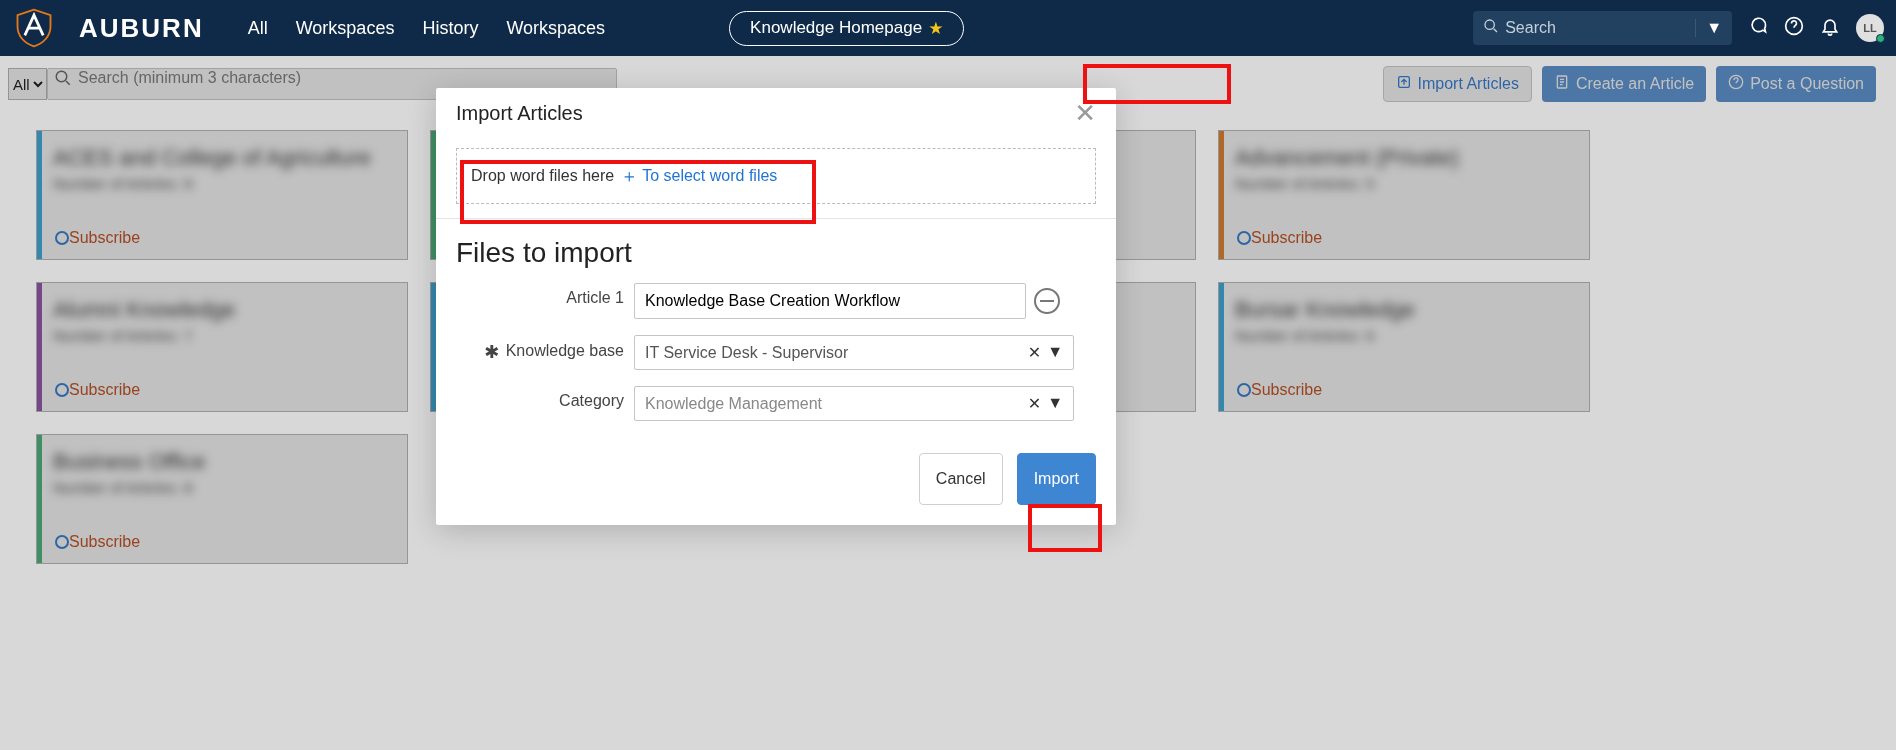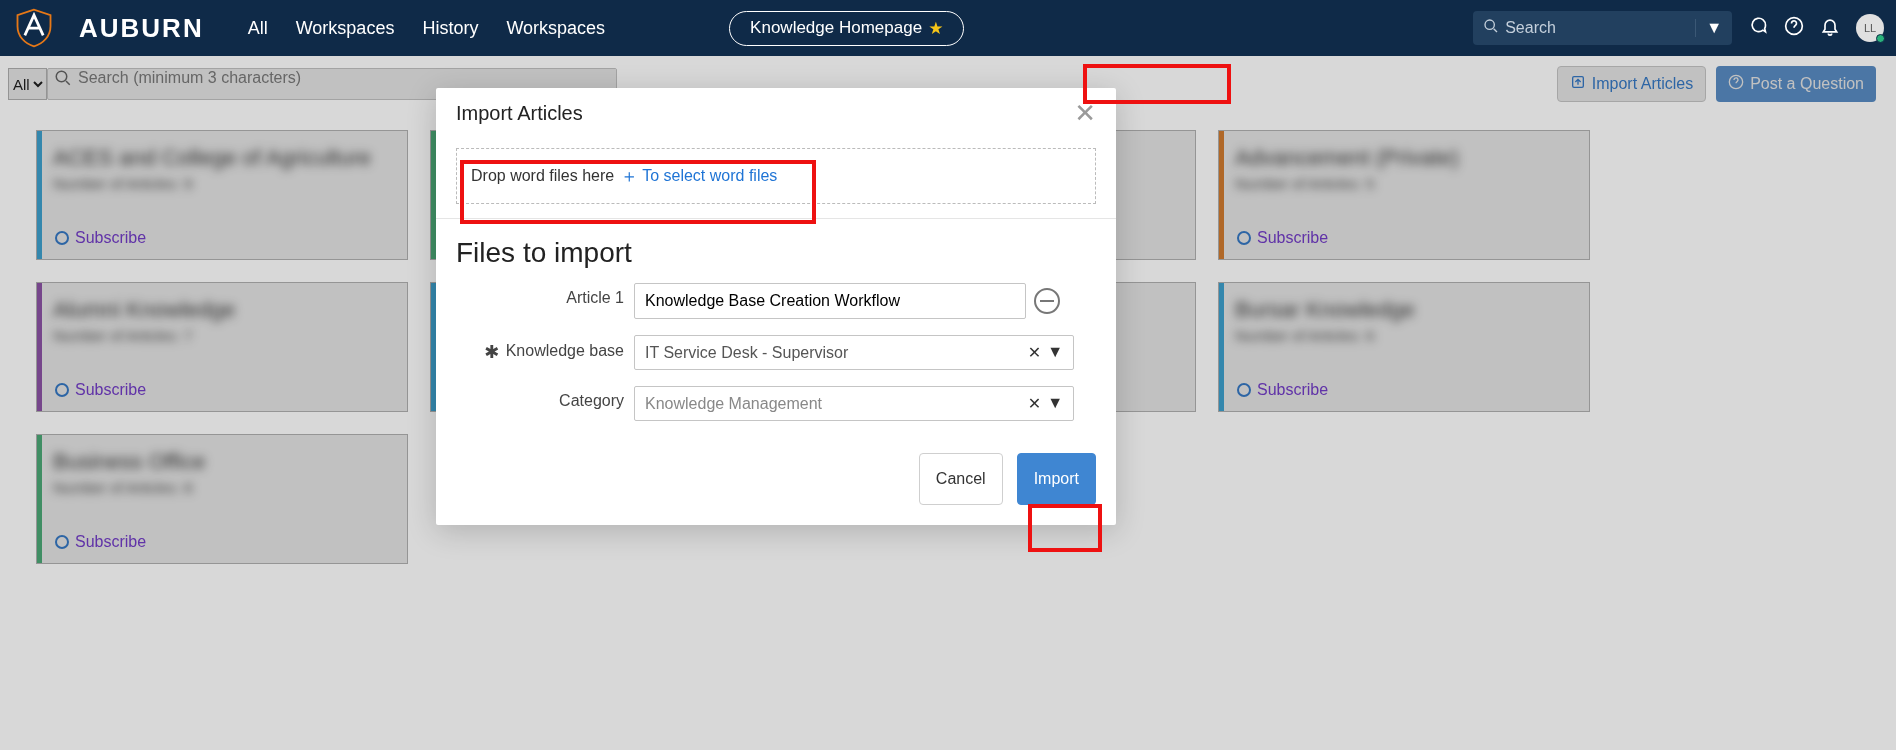--- a/index.html
+++ b/index.html
@@ -41,21 +41,21 @@
     background: transparent; border: none; outline: none; color: #fff;
     font-size: 16px;
   }
   .search-bar input::placeholder { color: #c5d0dc; }
   .search-bar .dd { border-left:1px solid #3b5875; padding: 0 10px; color: #fff; cursor:pointer; }
   .nav-icon { cursor:pointer; color:#fff; font-size:18px; }
   .avatar {
     width: 28px; height: 28px; border-radius: 50%;
     background:#e0e0e0; color:#555;
     display:flex; align-items:center; justify-content:center;
-    font-size:11px; position:relative; font-weight:400;
+    font-size:11px; position:relative; font-weight:700;
   }
   .avatar .dot { position:absolute; bottom:-1px; right:-1px; width:9px;height:9px;background:#2ab27b;border-radius:50%;border:1.5px solid #0f2a48;}
 
   
   .page {
     position:absolute; top:56px; left:0; right:0; bottom:0;
     filter: brightness(0.88);
     pointer-events:none;
   }
 
@@ -89,21 +89,21 @@
   .page-h1 { font-size: 30px; font-weight:400; margin-bottom: 22px; color:#222;}
   .card-grid { display:flex; flex-wrap:wrap; gap:22px;}
   .kb-card {
     width: 372px; height: 130px; border:1px solid #bdbdbd;
     padding: 14px 16px; position:relative; background:#fefefe;
   }
   .kb-card .stripe { position:absolute; top:0; left:0; bottom:0; width:5px; }
   .kb-card .title { font-size:22px; color:#222; filter: blur(5px); user-select:none;}
   .kb-card .sub { font-size:15px; color:#333; margin-top:4px; filter: blur(5px); user-select:none;}
   .kb-card .subscribe {
-    display:flex; align-items:center; gap:6px; color:#6d28d9;
+    display:flex; align-items:center; color:#c2410c;
     font-size:16px; position:absolute; bottom:12px; left:18px;
   }
   .kb-card .circ { width:14px;height:14px;border:2px solid #1f74d5;border-radius:50%;}
 
   
   .modal-backdrop {
     position:absolute; inset:0; top:56px;
     background: rgba(100,100,100,0.25);
   }
   .modal {
@@ -233,20 +233,29 @@
           <svg viewBox="0 0 24 24" fill="none" stroke="currentColor" stroke-width="2">
               <rect x="4" y="4" width="16" height="16" rx="2"></rect>
               <path d="M12 16V8M8 12l4-4 4 4"></path>
             </svg>
         </span>
         <span>Import Articles</span>
       </button>
       <button class="btn btn-blue">
         <span class="iconlet">
           <svg viewBox="0 0 24 24" fill="none" stroke="currentColor" stroke-width="2">
+              <rect x="5" y="3" width="14" height="18" rx="1"></rect>
+              <path d="M9 8h6M9 12h6M9 16h4"></path>
+            </svg>
+        </span>
+        <span>Create an Article</span>
+      </button>
+      <button class="btn btn-blue">
+        <span class="iconlet">
+          <svg viewBox="0 0 24 24" fill="none" stroke="currentColor" stroke-width="2">
               <circle cx="12" cy="12" r="10"></circle>
               <path d="M9 9a3 3 0 115 2c-1 1-2 1.5-2 3M12 18h.01"></path>
             </svg>
         </span>
         <span>Post a Question</span>
       </button>
     </div>
   </div>
 
   <div class="content">

